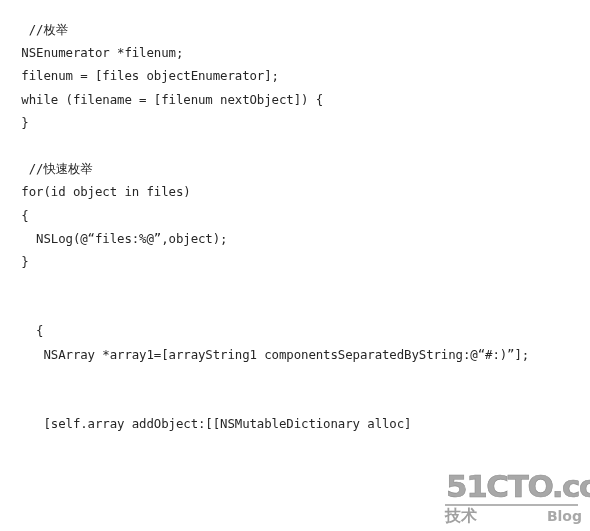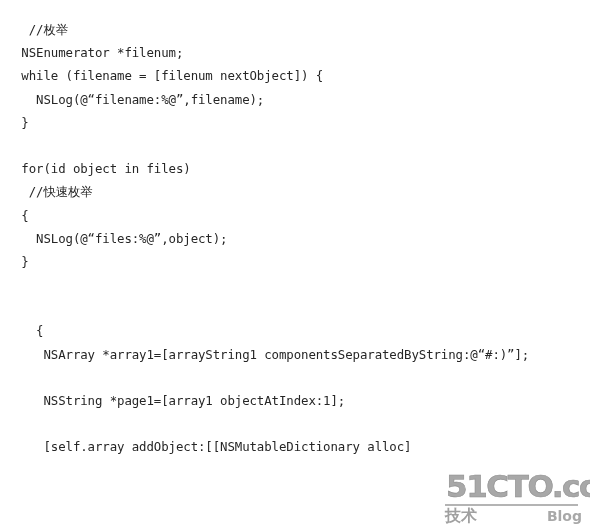--- a/index.html
+++ b/index.html
@@ -128,35 +128,34 @@
     line-height: 17px;
   }
 </style>
 </head>
 <body>
 
 <div id="code-surface">
   <div class="code-lines" id="code-lines">
       <div class="code-line">  //枚举</div>
       <div class="code-line"> NSEnumerator *filenum;</div>
+      <div class="code-line"> filenum = [files objectEnumerator];</div>
       <div class="code-line"> while (filename = [filenum nextObject]) {</div>
-      <div class="code-line">   NSLog(@“filename:%@”,filename);</div>
       <div class="code-line"> }</div>
       <div class="code-line blank"></div>
+      <div class="code-line">  //快速枚举</div>
       <div class="code-line"> for(id object in files)</div>
-      <div class="code-line">  //快速枚举</div>
       <div class="code-line"> {</div>
       <div class="code-line">   NSLog(@“files:%@”,object);</div>
       <div class="code-line"> }</div>
       <div class="code-line blank"></div>
       <div class="code-line blank"></div>
       <div class="code-line">   {</div>
       <div class="code-line">    NSArray *array1=[arrayString1 componentsSeparatedByString:@“#:)”];</div>
       <div class="code-line blank"></div>
-      <div class="code-line">    NSString *page1=[array1 objectAtIndex:1];</div>
       <div class="code-line blank"></div>
       <div class="code-line">    [self.array addObject:[[NSMutableDictionary alloc]</div>
     </div>
 
   <div id="watermark">
     <div class="wm-brand">51CTO.com</div>
     <div class="wm-rule"></div>
     <div class="wm-sub-cn">技术</div>
     <div class="wm-sub-blog">Blog</div>
   </div>

